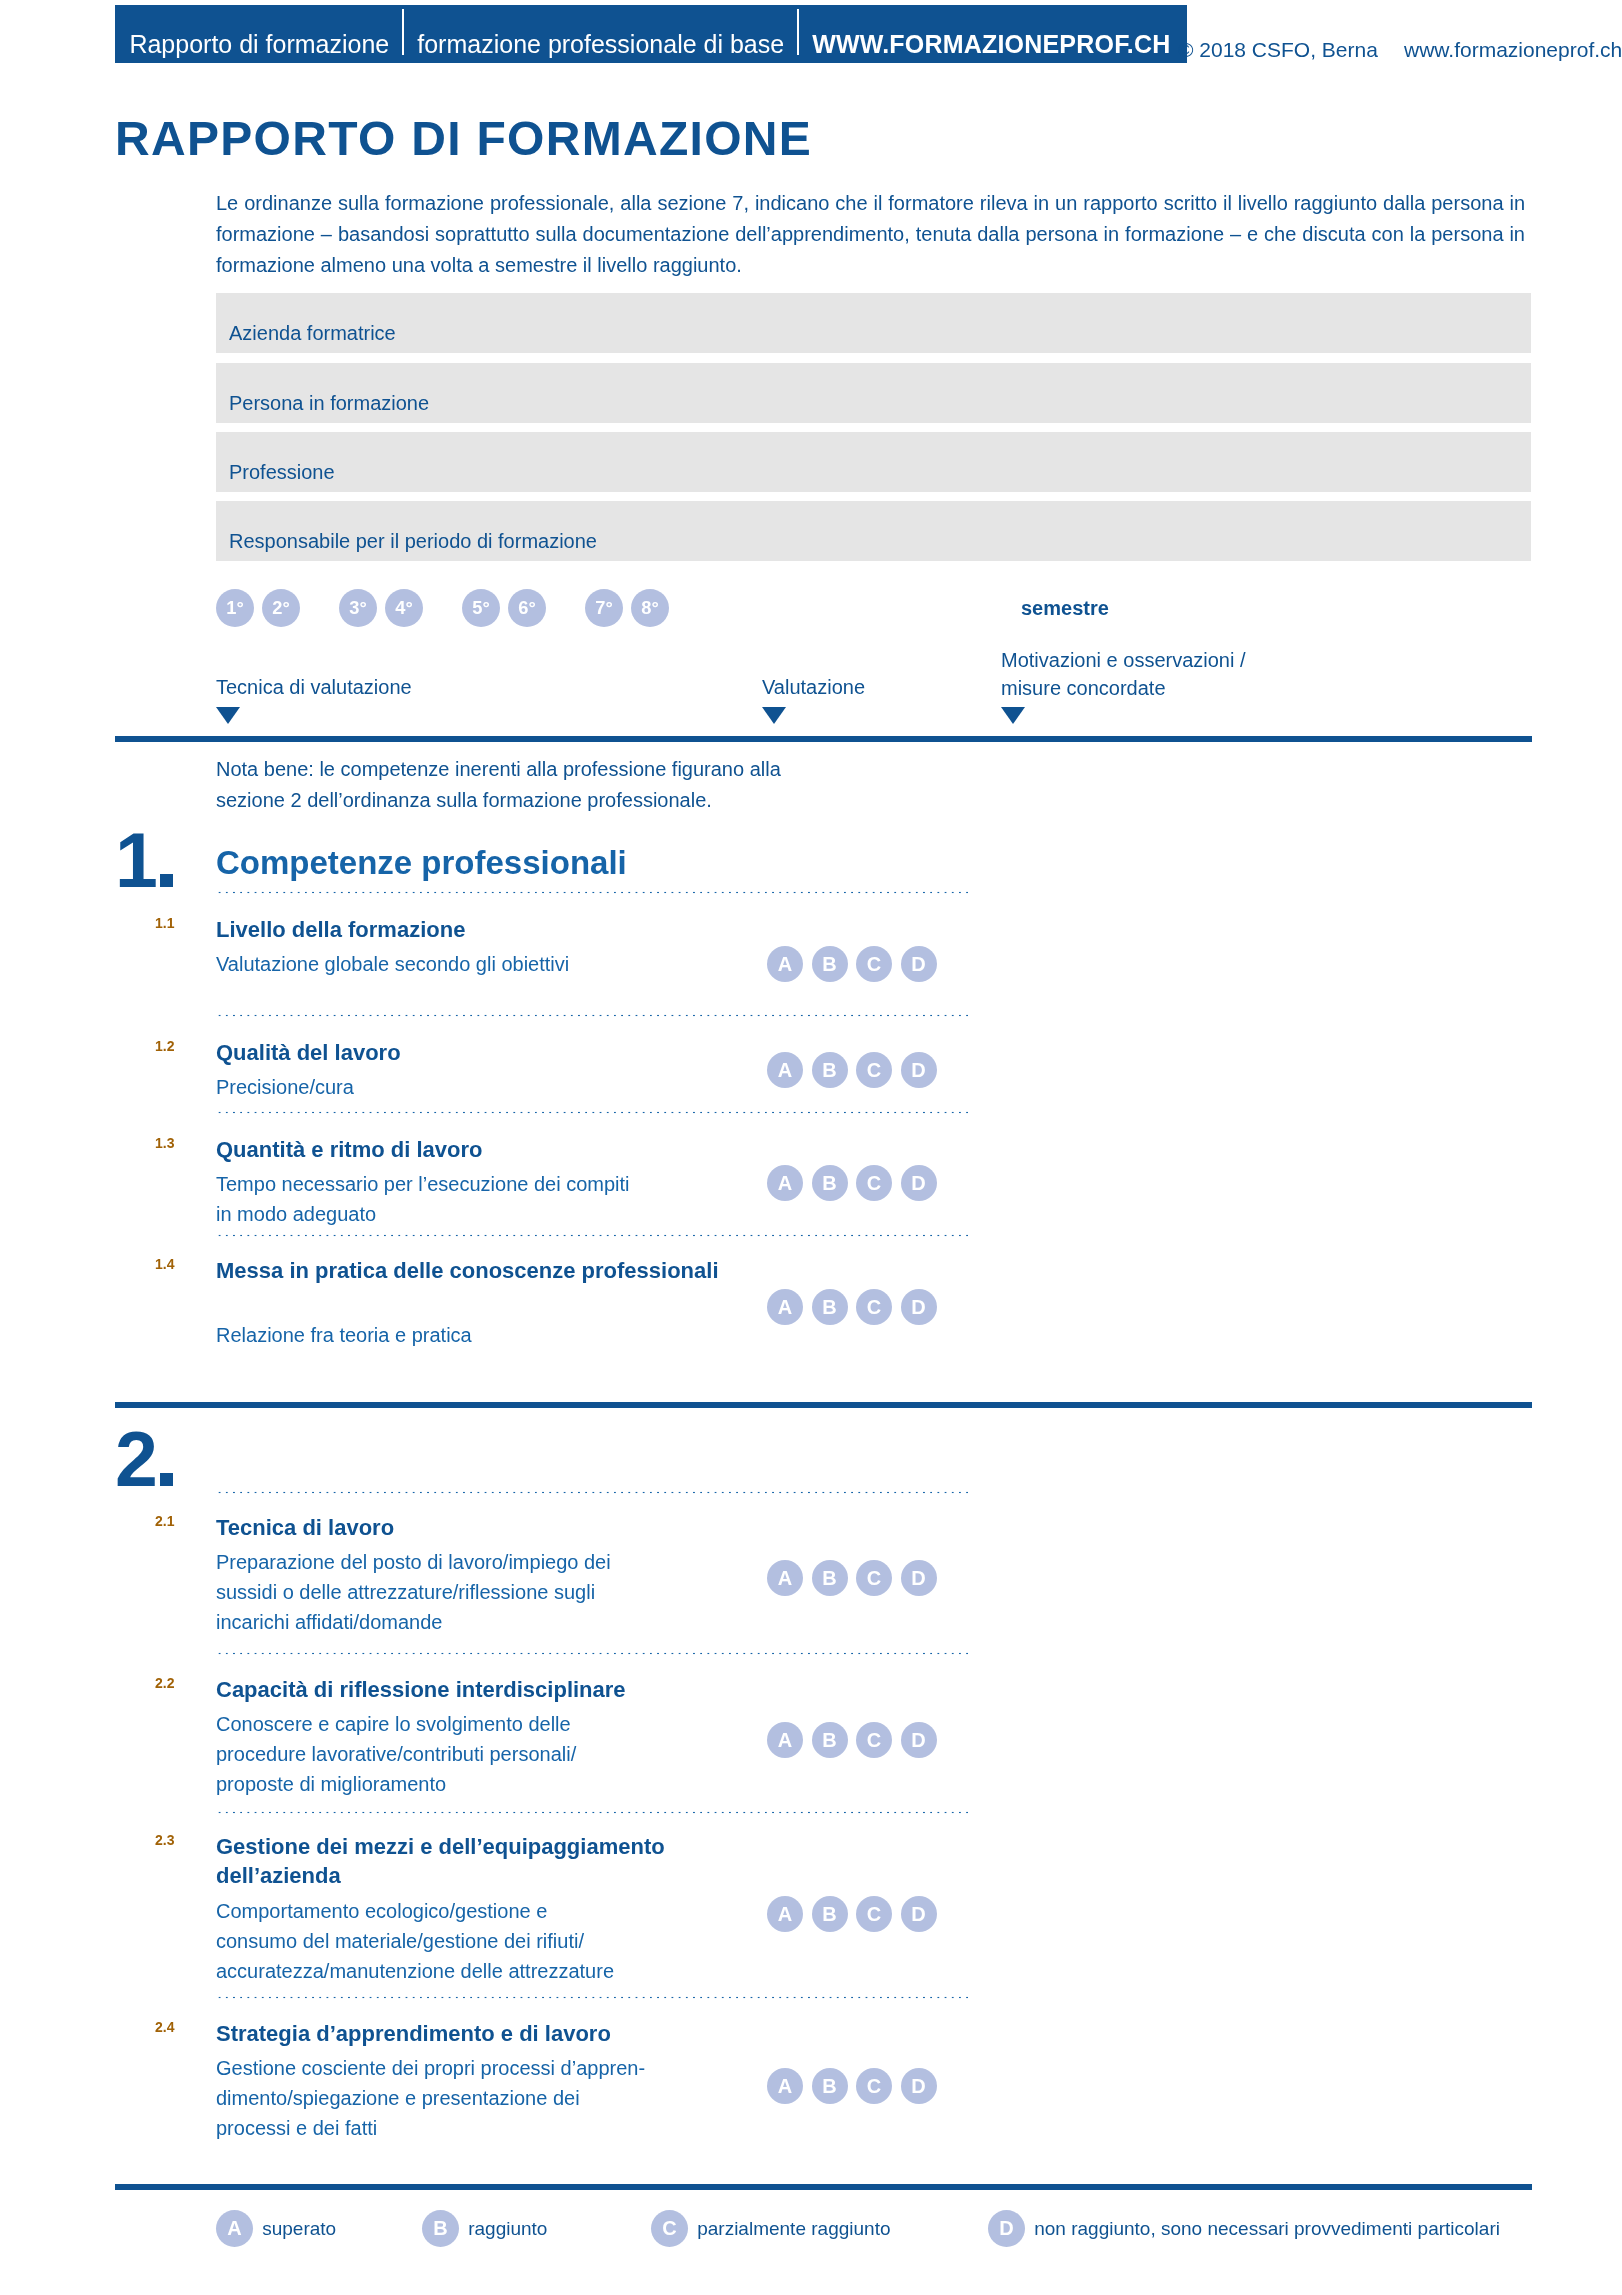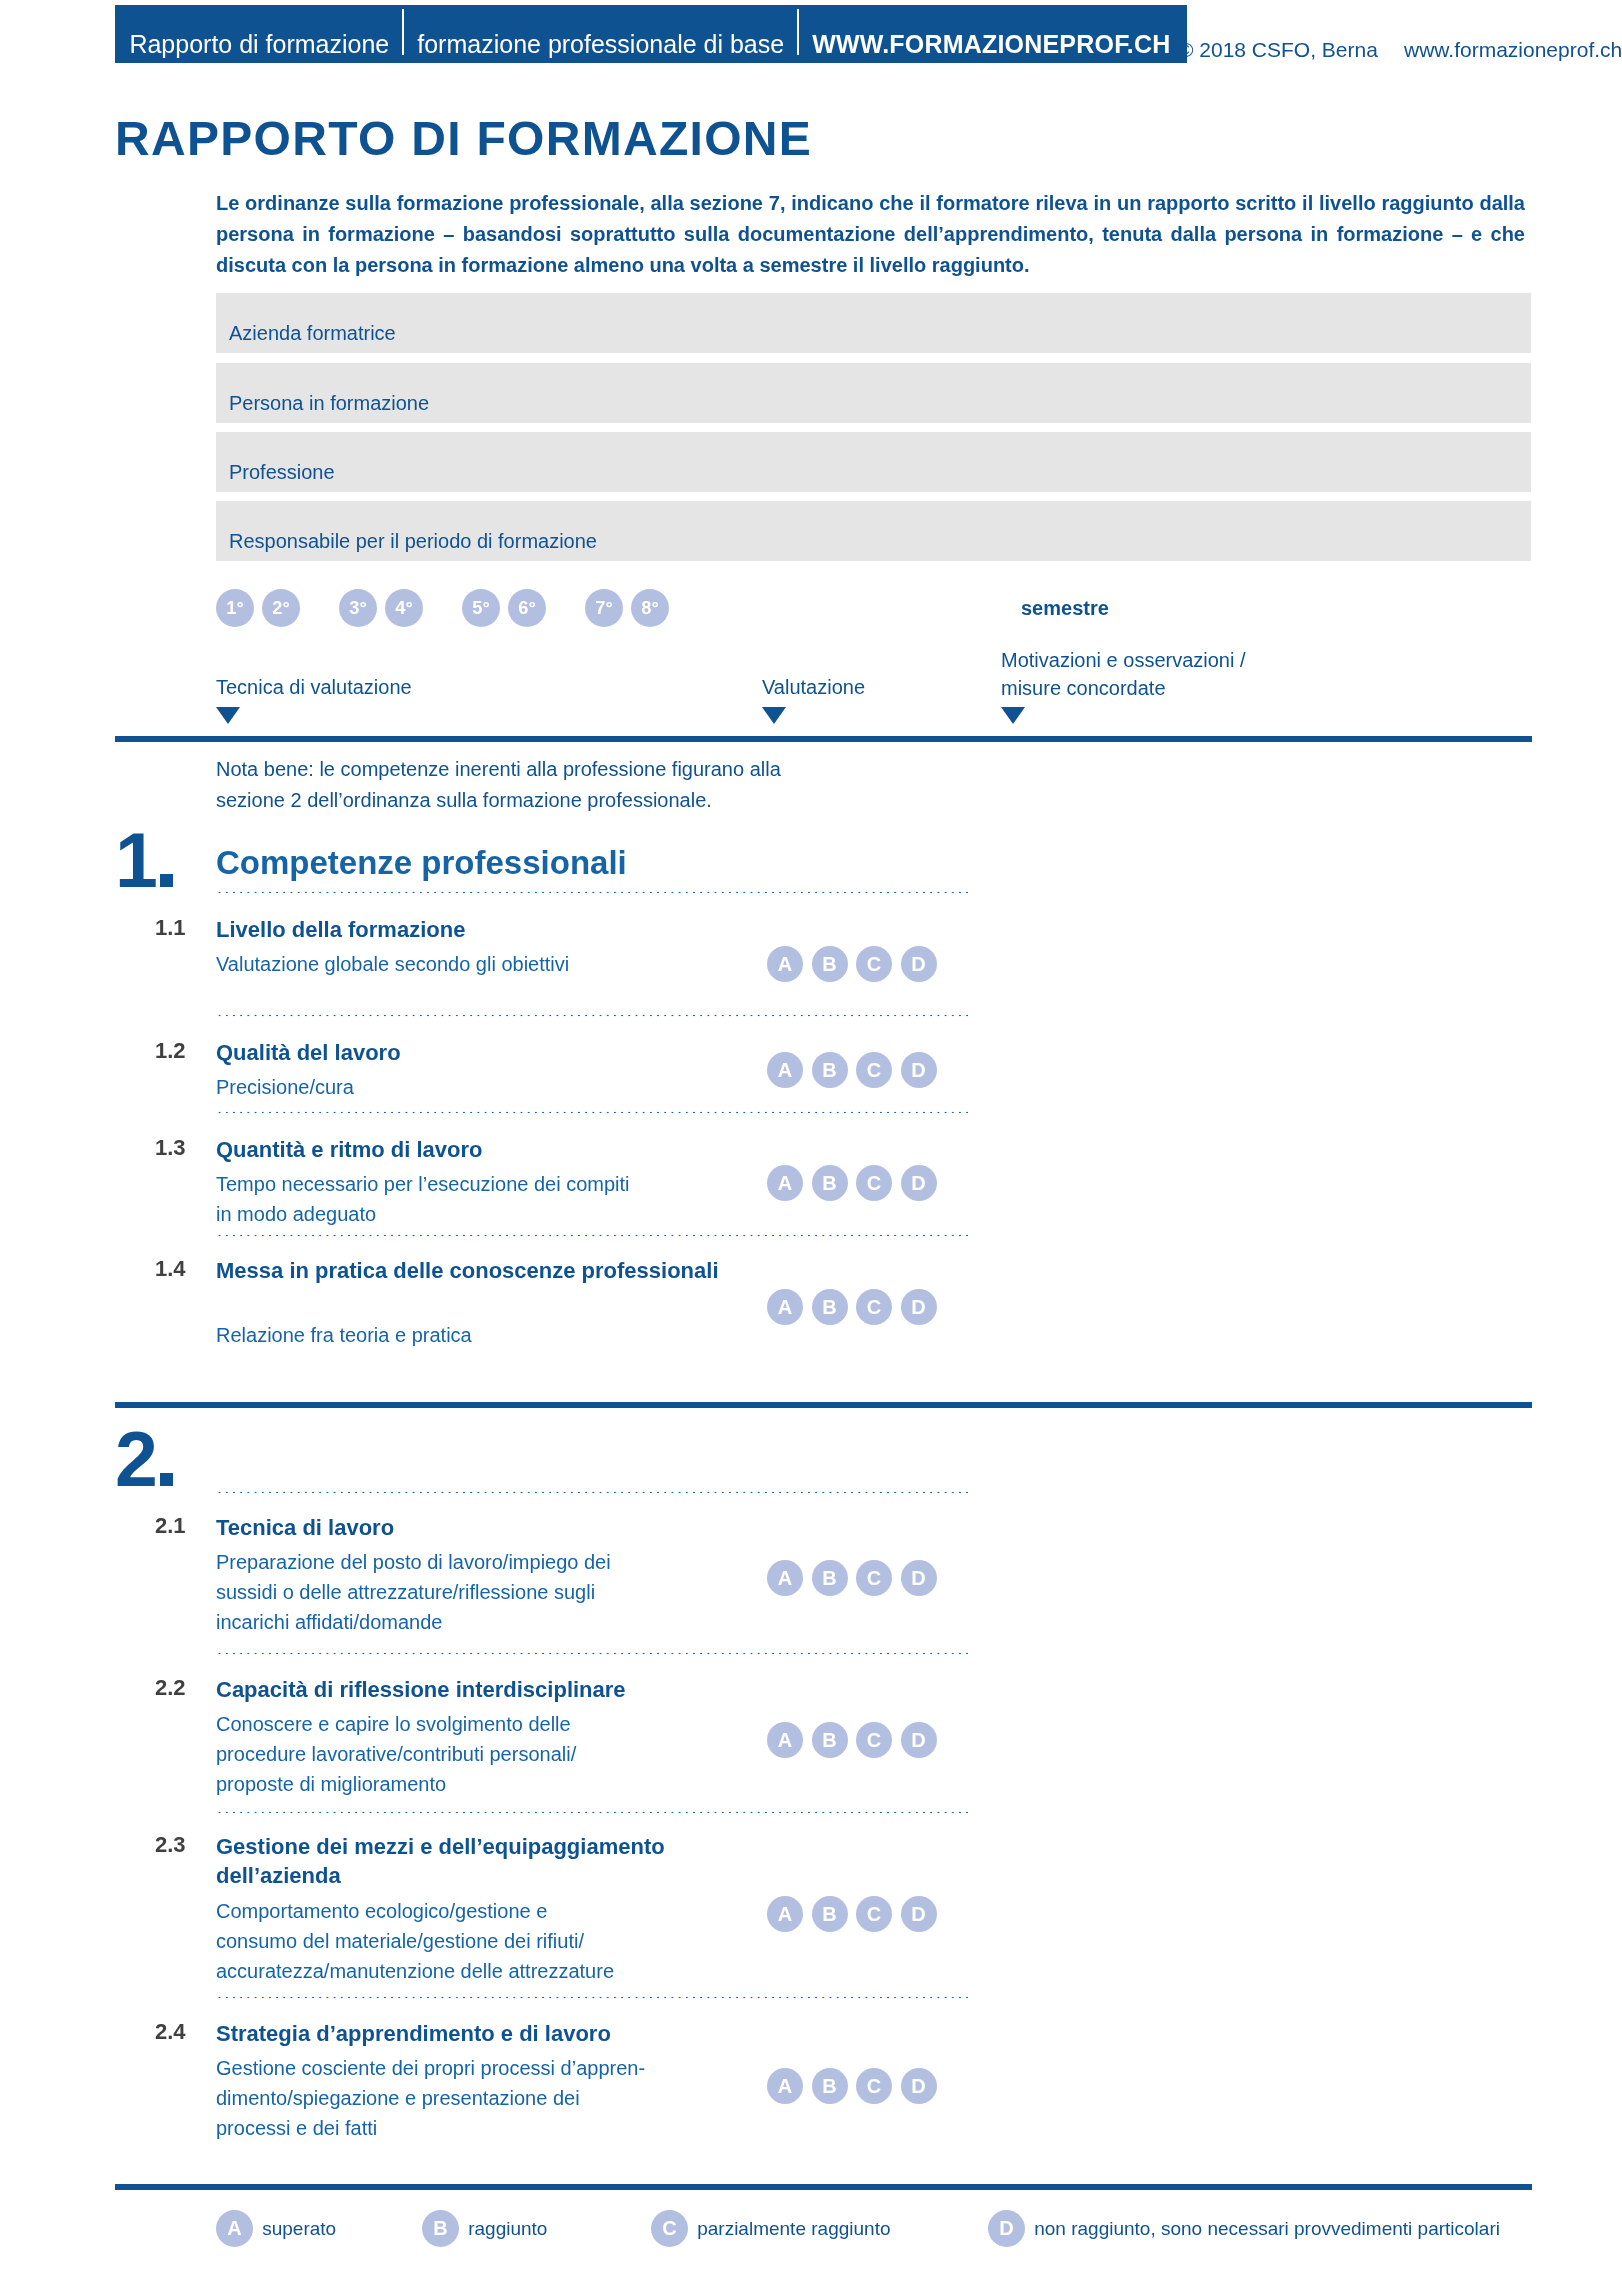--- a/index.html
+++ b/index.html
@@ -30,21 +30,21 @@
   .hdr-copy .sp{display:inline-block;width:14.4px;}
 
   
   .title{
     position:absolute;left:115px;top:111px;
     color:#0f5291;font-size:48px;font-weight:bold;letter-spacing:1.3px;
     white-space:nowrap;
   }
   .intro{
     position:absolute;left:216px;top:188px;width:1309px;
-    color:#0f5291;font-size:20px;line-height:31px;text-align:justify;font-weight:bold;
+    color:#0f5291;font-size:20px;line-height:31px;text-align:justify;
   }
 
   
   .field{
     position:absolute;left:216px;width:1315px;height:60px;
     background:#e5e5e5;box-sizing:border-box;
   }
   .field .lbl{
     position:absolute;left:13px;bottom:7.9px;
     color:#0f5291;font-size:20px;white-space:nowrap;
@@ -93,21 +93,21 @@
     display:inline-block;width:13px;height:13px;background:#0f5291;
     vertical-align:baseline;margin-left:3.9px;
   }
   .sec-title{
     position:absolute;color:#1664a8;font-size:33px;font-weight:bold;
     white-space:nowrap;
   }
 
   
   .it-num{
-    position:absolute;color:#404040;font-size:22px;font-weight:bold;
+    position:absolute;color:#a16207;font-size:14px;font-weight:bold;
     white-space:nowrap;
     text-align:right;
   }
   .it-title{
     position:absolute;left:216px;width:589px;
     color:#0f5291;font-size:22px;font-weight:bold;line-height:29.4px;
   }
   .it-desc{
     position:absolute;left:216px;width:589px;
     color:#1664a8;font-size:20px;line-height:30px;

